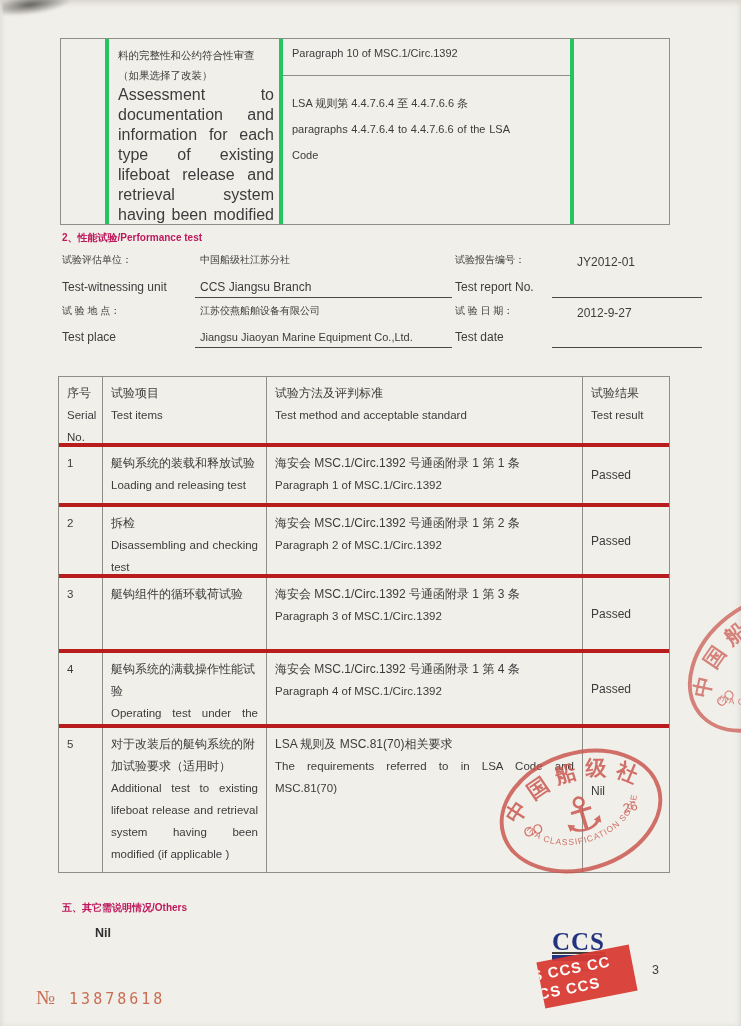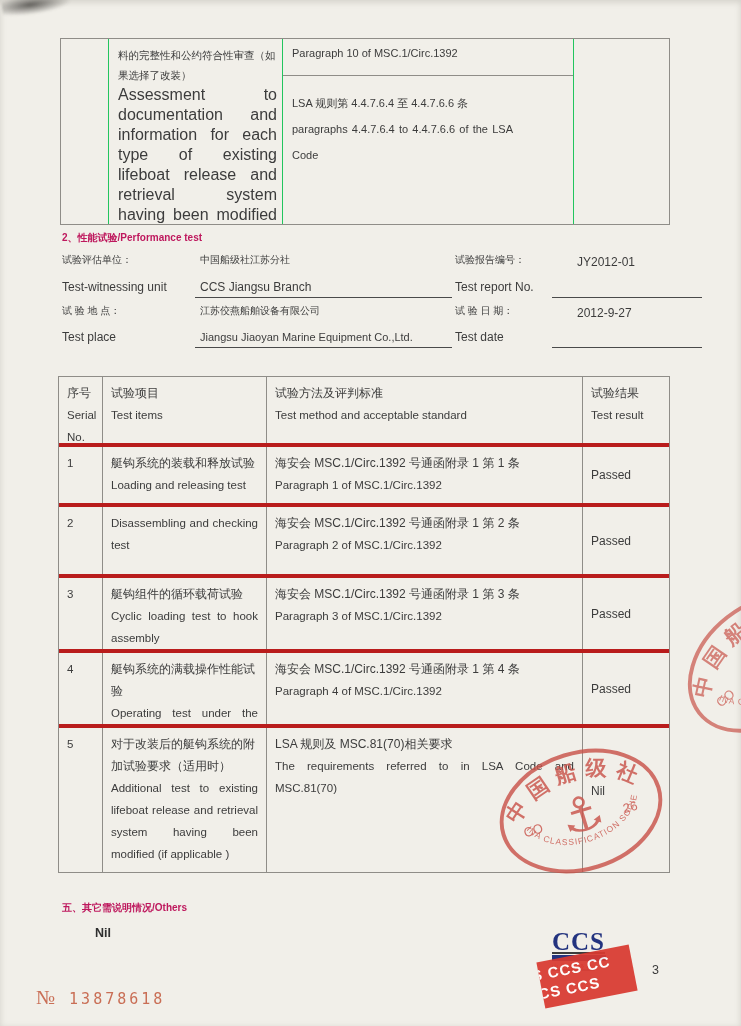--- a/index.html
+++ b/index.html
@@ -13,21 +13,21 @@
   .smudge{position:absolute;left:2px;top:-6px;width:70px;height:20px;
     background:radial-gradient(ellipse at 40% 50%, rgba(40,38,35,.7), rgba(40,38,35,0) 70%);
     transform:rotate(-7deg);filter:blur(1px);}
   
   .cn{font-size:12px;line-height:22px;}
   .en{font-size:11.5px;line-height:22px;}
   .jus{text-align:justify;text-justify:inter-word;}
   
   .ttbl{position:absolute;left:60px;top:38px;width:608px;height:185px;
     border:1px solid #8f8d88;display:grid;grid-template-columns:48px 174px 291px 95px;box-sizing:content-box;}
-  .ttbl>.tc{border-right:1px solid #22c55e;overflow:hidden;}
+  .ttbl>.tc{border-right:4px solid #22c55e;overflow:hidden;}
   .ttbl>.tc:last-child{border-right:none;}
   .tc-item{padding:6px 5px 0 9px;}
   .tc-item .cn{font-size:10.5px;line-height:20px;}
   .tc-item .en{font-size:16px;line-height:20px;}
   .tsub1{height:28px;border-bottom:1px solid #8f8d88;padding:8px 8px 0 9px;font-size:11px;}
   .tsub2{padding:14px 60px 0 9px;font-size:11px;line-height:26px;}
   
   .sec-title{position:absolute;font-size:10px;font-weight:bold;color:#be185d;}
   
   .inf{position:absolute;font-size:12px;white-space:nowrap;}
@@ -147,36 +147,36 @@
         <div class="en">Paragraph 1 of MSC.1/Circ.1392</div>
       </div>
       <div class="res">Passed</div>
     </div>
 
     <div class="mrow h2">
       <div>
           <div class="en">2</div>
         </div>
       <div>
+        <div class="cn">拆检</div>
         <div class="en jus">Disassembling and checking test</div>
       </div>
       <div>
         <div class="cn">海安会 MSC.1/Circ.1392 号通函附录 1 第 2 条</div>
         <div class="en">Paragraph 2 of MSC.1/Circ.1392</div>
       </div>
       <div class="res">Passed</div>
     </div>
 
     <div class="mrow h3">
       <div>
           <div class="en">3</div>
         </div>
       <div>
         <div class="cn">艇钩组件的循环载荷试验</div>
-        <div class="en jus">Cyclic loading test to hook assembly</div>
       </div>
       <div>
         <div class="cn">海安会 MSC.1/Circ.1392 号通函附录 1 第 3 条</div>
         <div class="en">Paragraph 3 of MSC.1/Circ.1392</div>
       </div>
       <div class="res">Passed</div>
     </div>
 
     <div class="mrow h4">
       <div>

